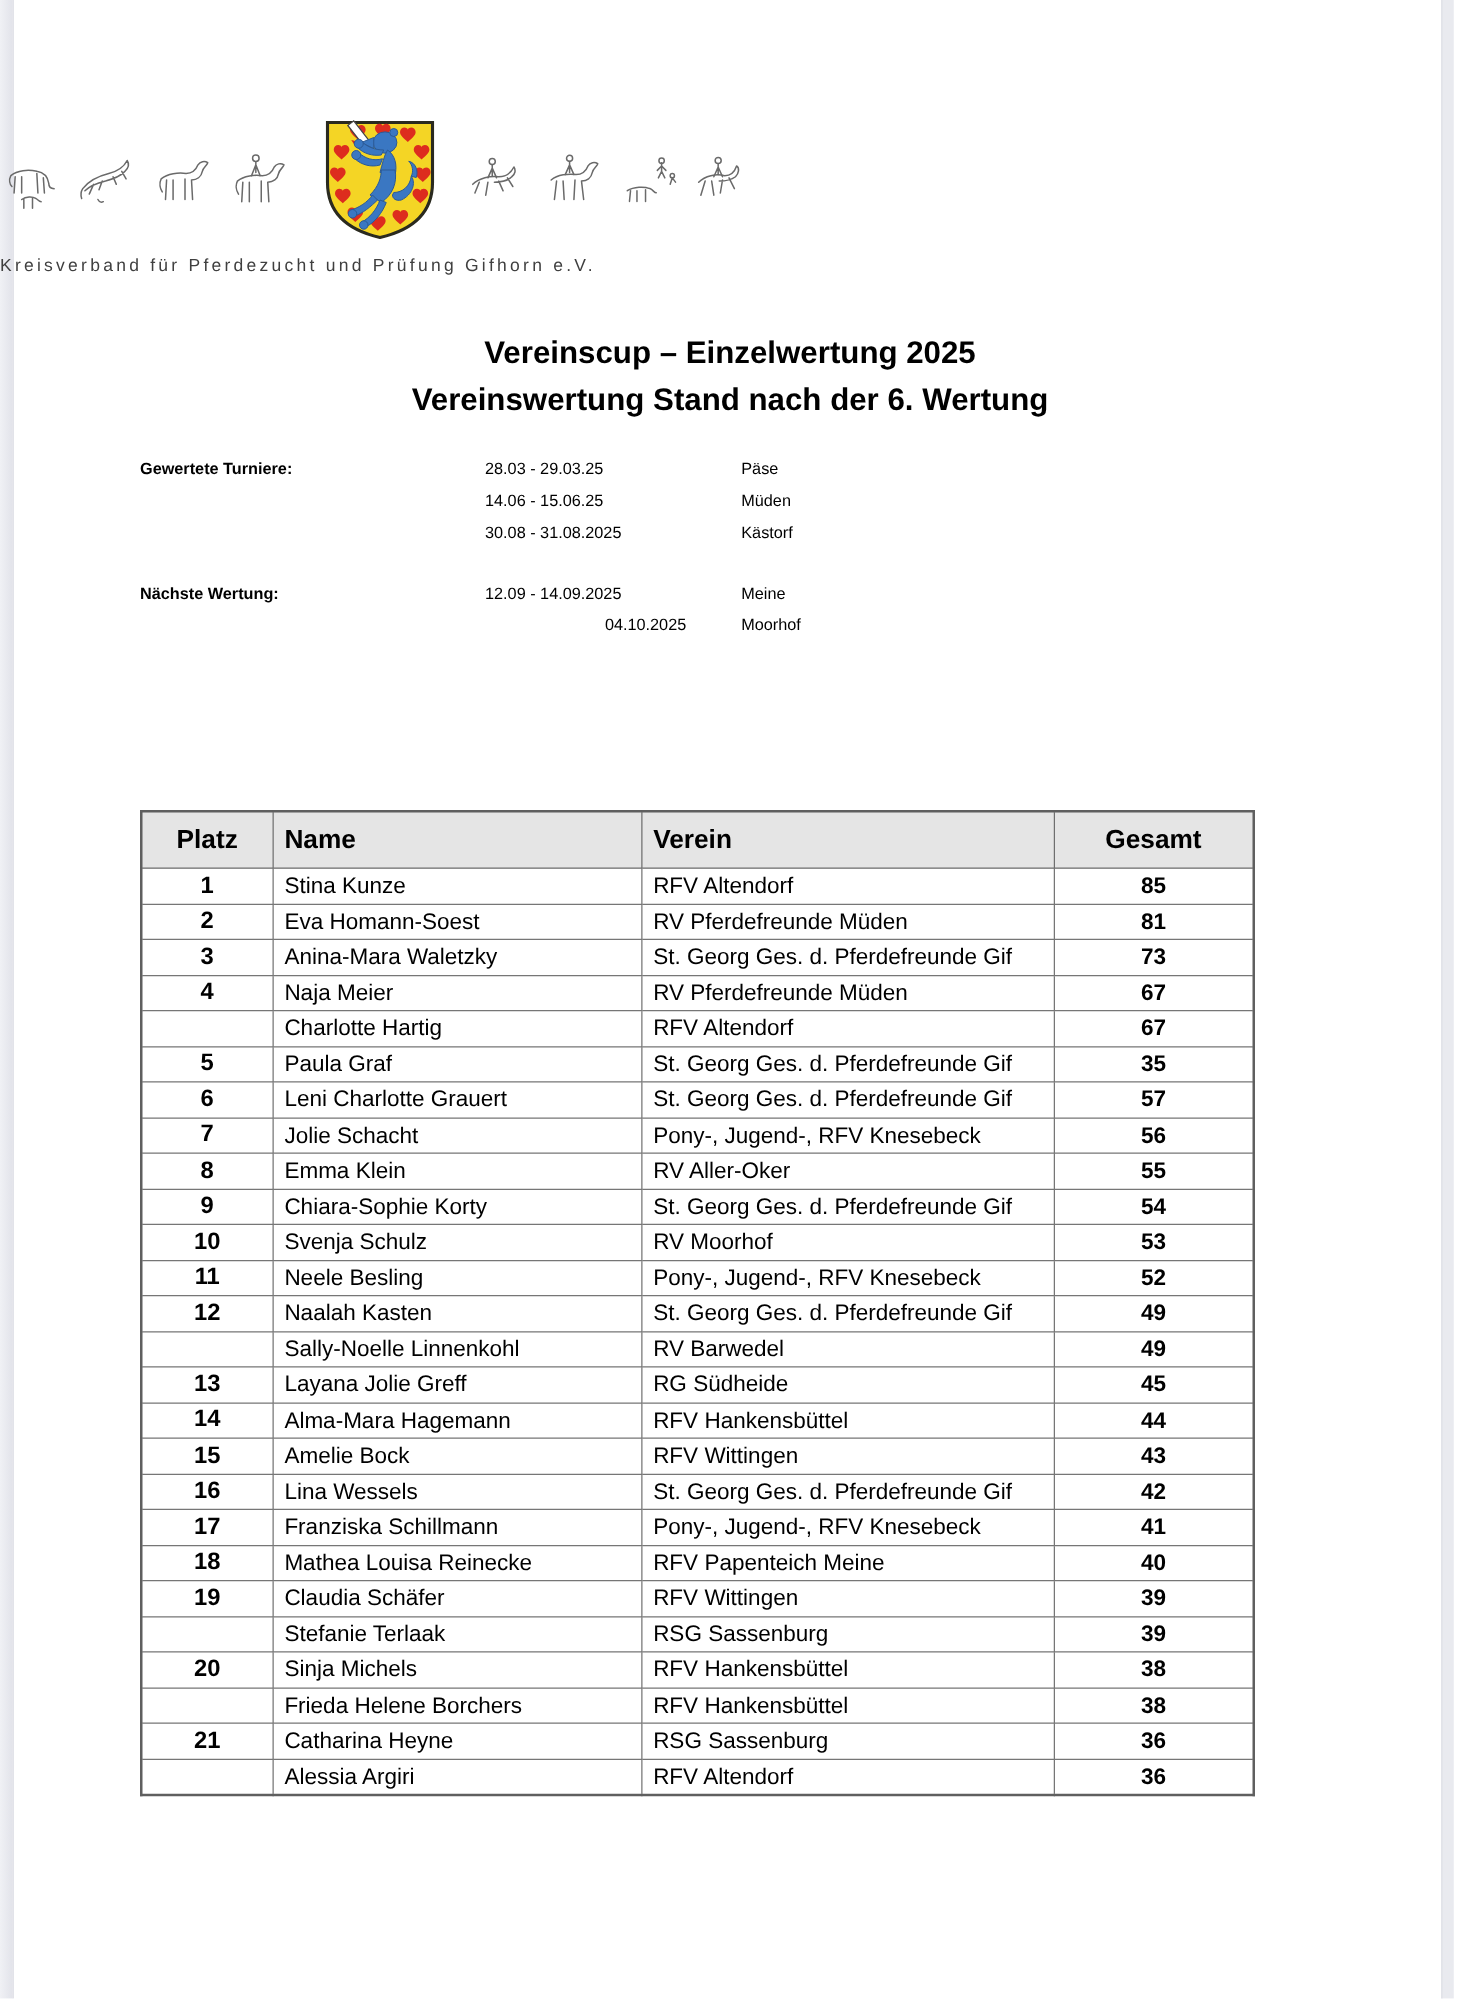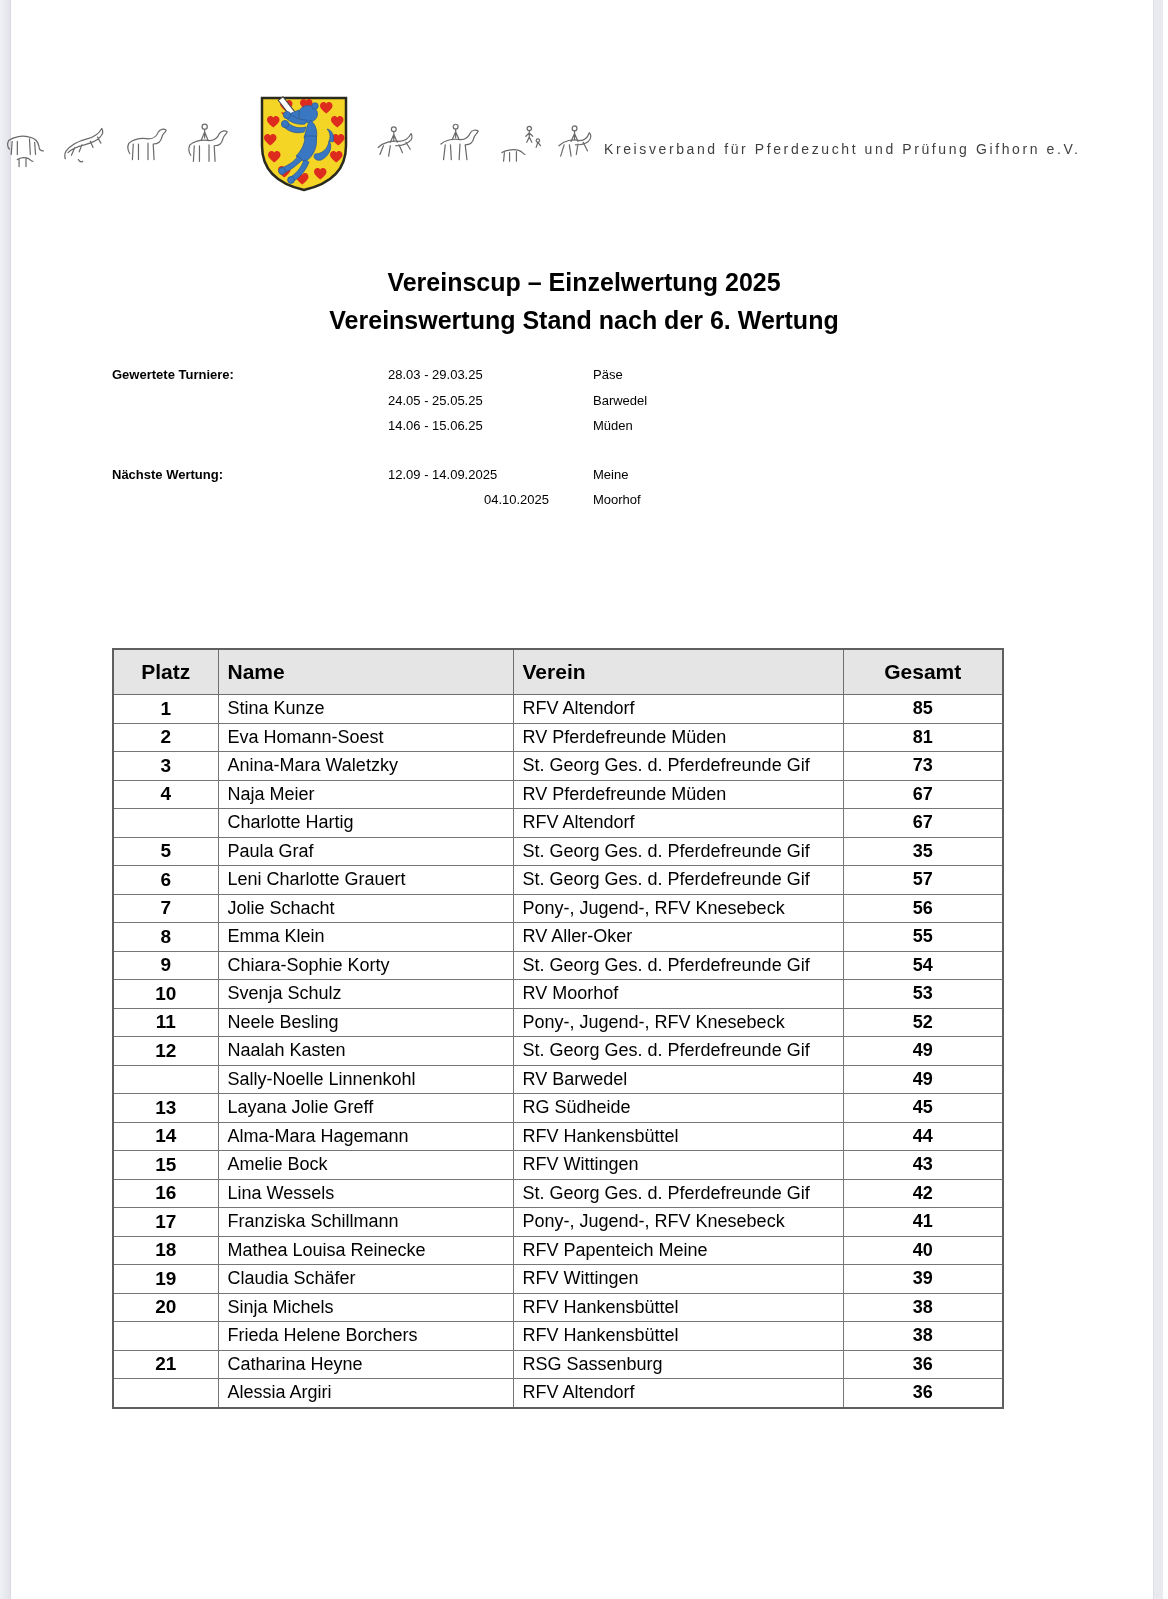--- a/index.html
+++ b/index.html
@@ -5,21 +5,21 @@
   html,body{margin:0;padding:0;background:#fff;}
   .page{position:relative;width:1168px;height:1599px;background:#fff;overflow:hidden;
         font-family:"Liberation Sans","DejaVu Sans",sans-serif;color:#000;}
   .strip-left{position:absolute;left:0;top:0;bottom:0;width:10px;
         background:linear-gradient(to right,#f0f1f5,#e2e3ea);border-right:1px solid #d9dae2;}
   .strip-right{position:absolute;right:5px;top:0;bottom:0;width:9px;
         background:#e9eaef;border-left:1px solid #dedfe6;}
 
   
   .logo-area{position:absolute;top:93px;left:0;width:100%;
-        display:flex;flex-direction:row;align-items:center;}
+        display:flex;flex-direction:column;}
   .logo-row{display:flex;align-items:center;gap:9px;height:102px;}
   .logo-row svg.sk{flex:0 0 auto;}
   .sk path,.sk circle{stroke:#6a6a6a;stroke-width:1.4;fill:none;
         stroke-linecap:round;stroke-linejoin:round;}
   .shield{margin:0 14px;}
   .logo-caption{margin-top:9px;font-size:14px;letter-spacing:2.6px;color:#3f3f3f;white-space:nowrap;}
 
   
   .titles{position:absolute;top:263px;left:0;width:100%;text-align:center;
         font-weight:bold;font-size:25px;line-height:38px;}
@@ -145,27 +145,27 @@
 
   <section class="info">
     <div id="scored-block">
         <div class="info-row">
           <div class="info-label">Gewertete Turniere:</div>
           <div class="info-date">28.03 - 29.03.25</div>
           <div class="info-location">Päse</div>
         </div>
         <div class="info-row">
           <div class="info-label"></div>
-          <div class="info-date">24.05 - 25.05.25</div>
-          <div class="info-location">Barwedel</div>
-        </div>
-        <div class="info-row">
-          <div class="info-label"></div>
           <div class="info-date">14.06 - 15.06.25</div>
           <div class="info-location">Müden</div>
+        </div>
+        <div class="info-row">
+          <div class="info-label"></div>
+          <div class="info-date">30.08 - 31.08.2025</div>
+          <div class="info-location">Kästorf</div>
         </div>
       </div>
     <div id="next-block" class="next-block">
         <div class="info-row">
           <div class="info-label">Nächste Wertung:</div>
           <div class="info-date">12.09 - 14.09.2025</div>
           <div class="info-location">Meine</div>
         </div>
         <div class="info-row">
           <div class="info-label"></div>
@@ -311,20 +311,26 @@
           <td class="col-verein">RFV Papenteich Meine</td>
           <td class="col-gesamt">40</td>
         </tr>
         <tr>
           <td class="col-platz">19</td>
           <td class="col-name">Claudia Schäfer</td>
           <td class="col-verein">RFV Wittingen</td>
           <td class="col-gesamt">39</td>
         </tr>
         <tr>
+          <td class="col-platz"></td>
+          <td class="col-name">Stefanie Terlaak</td>
+          <td class="col-verein">RSG Sassenburg</td>
+          <td class="col-gesamt">39</td>
+        </tr>
+        <tr>
           <td class="col-platz">20</td>
           <td class="col-name">Sinja Michels</td>
           <td class="col-verein">RFV Hankensbüttel</td>
           <td class="col-gesamt">38</td>
         </tr>
         <tr>
           <td class="col-platz"></td>
           <td class="col-name">Frieda Helene Borchers</td>
           <td class="col-verein">RFV Hankensbüttel</td>
           <td class="col-gesamt">38</td>

